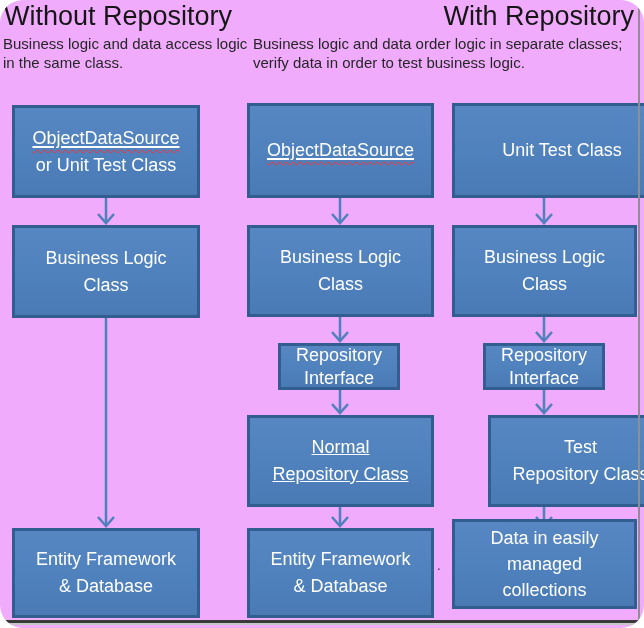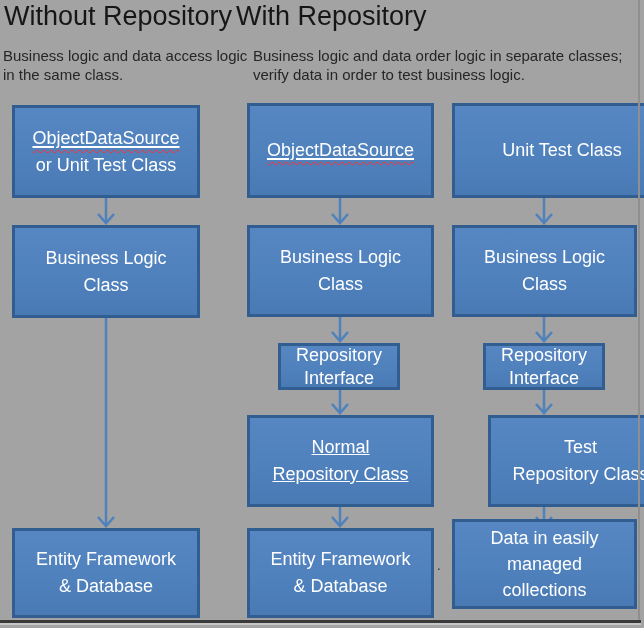--- a/index.html
+++ b/index.html
@@ -1,26 +1,27 @@
 <!DOCTYPE html>
 <html><head>
 <meta charset="utf-8">
 <style>
   html,body{margin:0;padding:0;background:#ffffff;}
   .canvas{
-    position:relative;width:644px;height:628px;background:#a3a3a3;overflow:hidden;
+    position:relative;width:644px;height:628px;background:#f0abfc;overflow:hidden;
     font-family:"Liberation Sans", sans-serif;
+    border-radius:23px;
   }
   .h-title{
     position:absolute;top:1px;font-size:27px;line-height:30px;color:#161616;
     white-space:nowrap;font-weight:400;
   }
   .title-without{left:4px;}
-  .title-with{left:236px;width:390px;text-align:left;}
-  .desc{position:absolute;top:34px;font-size:15px;line-height:19px;color:#262626;margin-top:12px;}
+  .title-with{left:244px;width:390px;text-align:right;}
+  .desc{position:absolute;top:34px;font-size:15px;line-height:19px;color:#262626;}
   .desc-left{left:3px;}
   .desc-right{left:253px;}
   .desc div{white-space:nowrap;}
   .box{
     position:absolute;box-sizing:border-box;
     background:linear-gradient(180deg,#5787c2 0%,#4f81bd 55%,#4a7ab4 100%);
     border:3px solid #315d90;
     color:#ffffff;display:flex;flex-direction:column;align-items:center;justify-content:center;
     text-align:center;font-size:18px;line-height:27px;
   }

